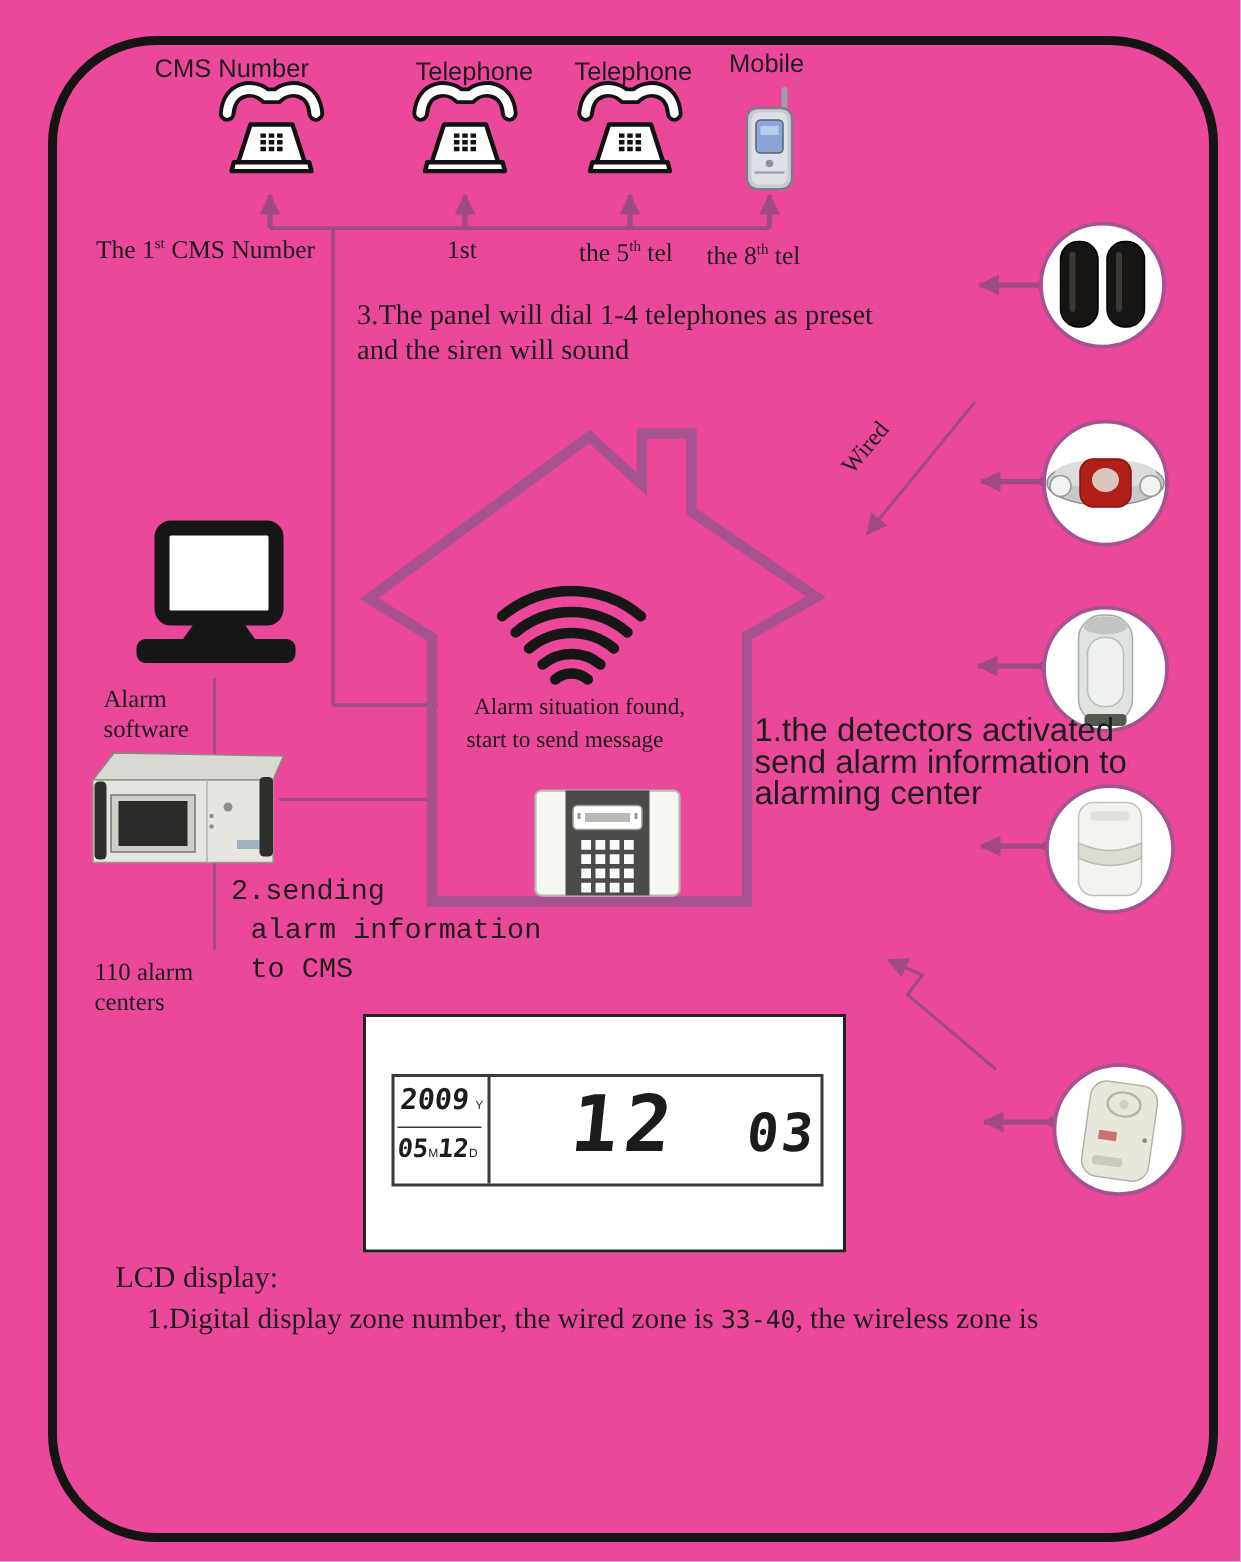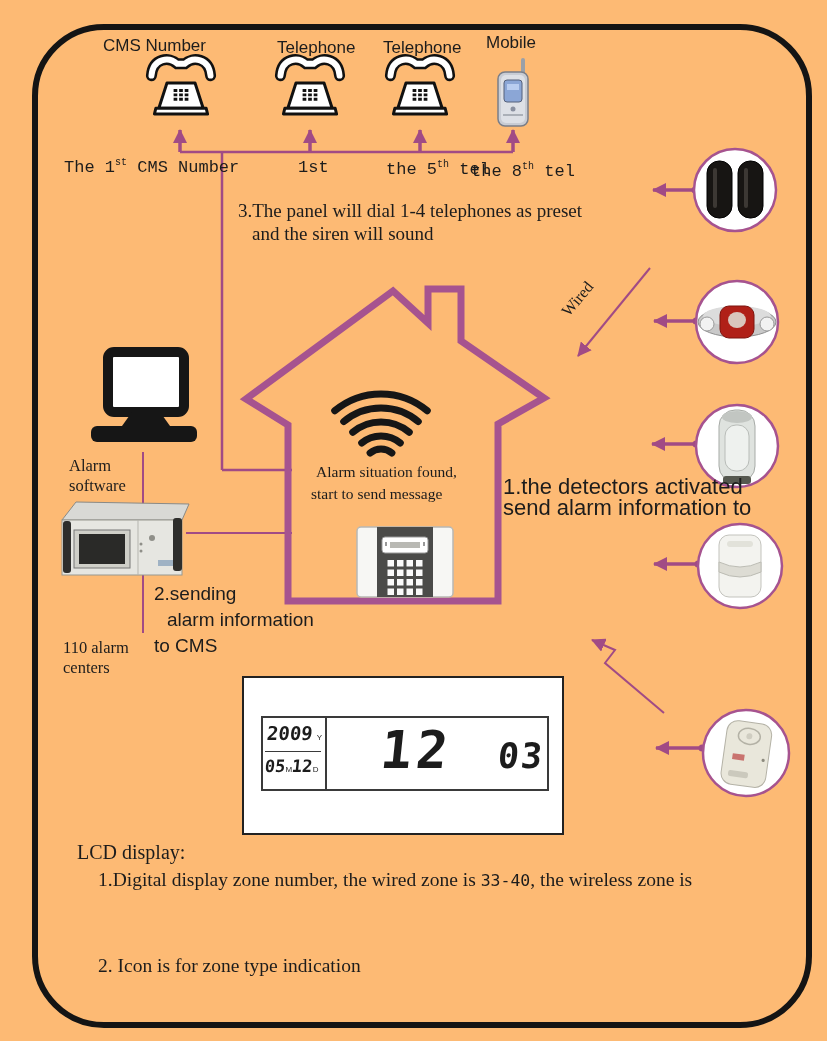--- a/index.html
+++ b/index.html
@@ -1,29 +1,29 @@
 <!DOCTYPE html>
 <html><head>
 <meta charset="utf-8">
 <style>
   html,body{margin:0;padding:0;background:#fff;}
-  #stage{position:relative;width:827px;height:1041px;background:#fdba74;overflow:hidden;
+  #stage{position:relative;width:827px;height:1041px;background:#ec4899;overflow:hidden;
          font-family:"Liberation Serif","DejaVu Serif",serif;color:#1c1c1c;}
   .abs{position:absolute;}
   #frame{left:32px;top:24px;width:768px;height:992px;border:6px solid #141414;border-radius:72px;}
   svg.overlay{position:absolute;left:0;top:0;z-index:1;}
   .txt{position:absolute;z-index:3;white-space:nowrap;}
   .sans{font-family:"Liberation Sans","DejaVu Sans",sans-serif;}
   .serif{font-family:"Liberation Serif","DejaVu Serif",serif;}
   .toplabel{font-size:17px;}
-  .sublabel{font-size:17px;font-family:Liberation Mono, monospace;}
+  .sublabel{font-size:17px;}
   .sublabel sup{font-size:10px;}
   .step3{font-size:19px;line-height:23px;}
   .small-serif{font-size:16.5px;line-height:20px;}
-  .step2{font-size:19px;line-height:26px;}
+  .step2{font-size:19px;line-height:26px;font-family:Liberation Mono, monospace;}
   .housemsg{font-size:15.5px;}
   .step1{font-size:22px;line-height:21px;}
   .wired{font-size:16px;transform:rotate(-50deg);}
   .notes{font-size:19.5px;}
   .mono-code{font-family:"DejaVu Sans Mono","Liberation Mono",monospace;font-size:16.5px;font-weight:normal;}
   
   #lcd-outer{left:242px;top:676px;width:318px;height:155px;border:2.5px solid #222;z-index:2;background:#fff;}
   #lcd-screen{left:17px;top:38px;width:284px;height:71px;border:2px solid #3a3a3a;}
   #lcd-datecell{left:0;top:0;width:62px;height:100%;border-right:2px solid #3a3a3a;}
   .seg{font-family:"DejaVu Sans Mono","Liberation Mono",monospace;font-weight:bold;transform:skewX(-6deg);display:inline-block;}
@@ -209,58 +209,58 @@
   <div class="txt sans toplabel" style="left:383px;top:38px">Telephone</div>
   <div class="txt sans toplabel" style="left:486px;top:33px">Mobile</div>
 
   <div class="txt serif sublabel" style="left:64px;top:157px"><span>The 1</span><sup>st</sup><span> CMS Number</span></div>
   <div class="txt serif sublabel" style="left:298px;top:157px"><span>1st</span><sup></sup><span></span></div>
   <div class="txt serif sublabel" style="left:386px;top:159px"><span>the 5</span><sup>th</sup><span> tel</span></div>
   <div class="txt serif sublabel" style="left:471px;top:161px"><span>the 8</span><sup>th</sup><span> tel</span></div>
 
   <div class="txt serif step3" style="left:238px;top:199px">
     <div>3.The panel will dial 1-4 telephones as preset</div>
-    <div style="margin-left:14px">and the siren will sound</div>
+    <div style="">and the siren will sound</div>
   </div>
 
   <div class="txt serif small-serif" style="left:69px;top:456px">
     <div>Alarm</div>
     <div>software</div>
   </div>
 
   <div class="txt serif small-serif" style="left:63px;top:638px">
     <div>110 alarm</div>
     <div>centers</div>
   </div>
 
   <div class="txt sans step2" style="left:154px;top:581px">
     <div>2.sending</div>
     <div style="margin-left:13px">alarm information</div>
-    <div style="">to CMS</div>
+    <div style="margin-left:13px">to CMS</div>
   </div>
 
   <div class="txt serif housemsg" style="left:316px;top:463px">Alarm situation found,</div>
   <div class="txt serif housemsg" style="left:311px;top:485px">start to send message</div>
 
   <div class="txt sans step1" style="left:503px;top:476px">
     <div>1.the detectors activated</div>
     <div>send alarm information to</div>
+    <div>alarming center</div>
   </div>
 
   <div class="txt serif wired" style="left:558px;top:290px">Wired</div>
 
   <div id="lcd-outer" class="abs">
     <div id="lcd-screen" class="abs">
       <div id="lcd-datecell" class="abs">
         <div id="lcd-year-row"><span class="seg">2009</span> <span class="unit">Y</span></div>
         <div id="lcd-divline"></div>
         <div id="lcd-date-row"><span class="seg">05</span><span class="unit">M</span><span class="seg">12</span><span class="unit">D</span></div>
       </div>
       <div id="lcd-zone" class="seg">12</div>
       <div id="lcd-aux" class="seg">03</div>
     </div>
   </div>
 
   <div class="txt serif notes" style="left:77px;top:841px;font-size:20px">LCD display:</div>
   <div class="txt serif notes" style="left:98px;top:869px"><span>1.Digital display zone number, the wired zone is </span><span class="mono-code">33-40</span><span>, the wireless zone is</span></div>
-  <div class="txt serif notes" style="left:98px;top:955px">2. Icon is for zone type indication</div>
 
 </div>
 
 </body></html>

